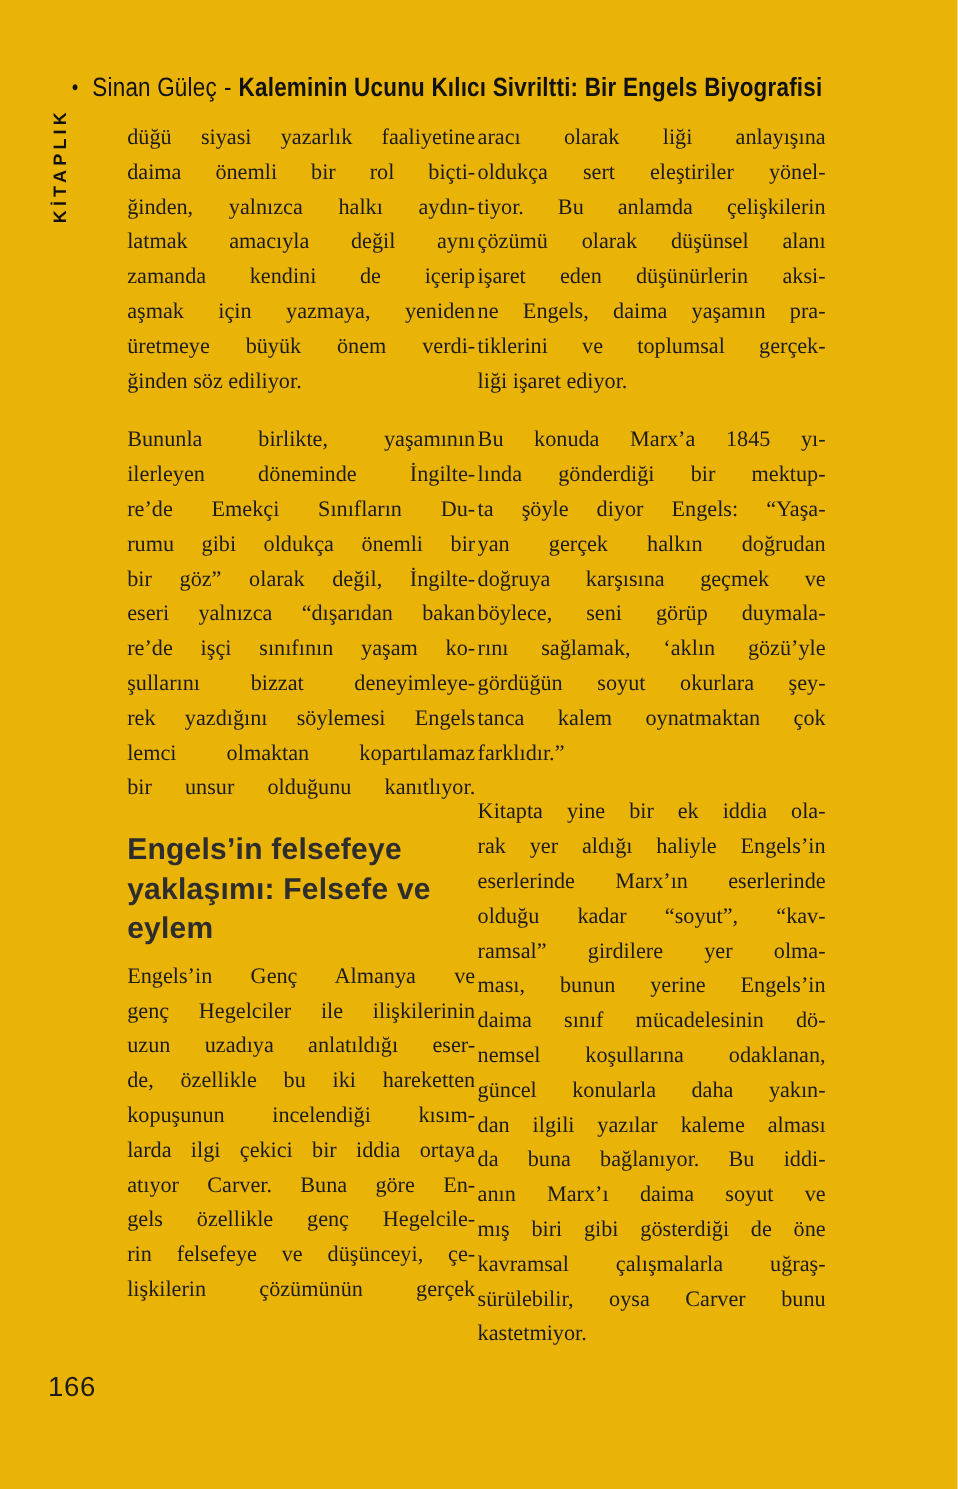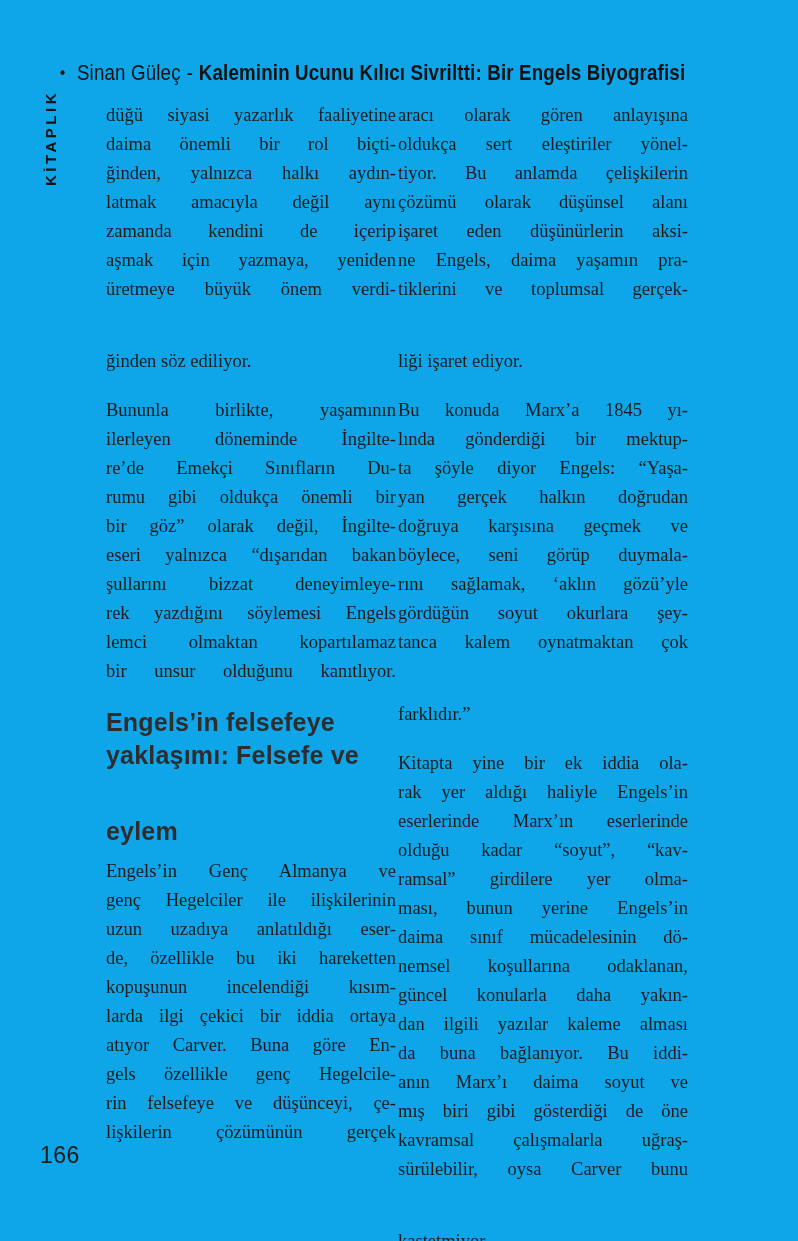--- a/index.html
+++ b/index.html
@@ -4,21 +4,21 @@
 <style>
   html, body {
     margin: 0;
     padding: 0;
     background: #ffffff;
   }
   .page {
     position: relative;
     width: 798px;
     height: 1241px;
-    background: #0ea5e9;
+    background: #eab308;
     overflow: hidden;
     font-family: "Liberation Serif", serif;
   }
   .page-header {
     position: absolute;
     left: 60px;
     top: 60px;
     white-space: nowrap;
     font-family: "Liberation Sans", sans-serif;
     font-size: 22px;
@@ -92,21 +92,20 @@
   .heading .line {
     font-size: inherit;
     line-height: inherit;
     color: inherit;
     font-family: inherit;
     text-align: left;
     text-align-last: left;
   }
   .line.no-just {
     text-align-last: left;
-    margin-top: 43px;
   }
   .pagenum {
     position: absolute;
     left: 40px;
     top: 1142px;
     font-family: "Liberation Sans", sans-serif;
     font-weight: 400;
     font-size: 23px;
     letter-spacing: 0.5px;
     color: #1c1c1c;
@@ -135,20 +134,21 @@
           <div class="line">üretmeye büyük önem verdi-</div>
           <div class="line no-just">ğinden söz ediliyor.</div>
         </div>
         <div class="block paragraph">
           <div class="line">Bununla birlikte, yaşamının</div>
           <div class="line">ilerleyen döneminde İngilte-</div>
           <div class="line">re’de Emekçi Sınıfların Du-</div>
           <div class="line">rumu gibi oldukça önemli bir</div>
           <div class="line">bir göz” olarak değil, İngilte-</div>
           <div class="line">eseri yalnızca “dışarıdan bakan</div>
+          <div class="line">re’de işçi sınıfının yaşam ko-</div>
           <div class="line">şullarını bizzat deneyimleye-</div>
           <div class="line">rek yazdığını söylemesi Engels</div>
           <div class="line">lemci olmaktan kopartılamaz</div>
           <div class="line">bir unsur olduğunu kanıtlıyor.</div>
         </div>
         <div class="block heading">
           <div class="line">Engels’in felsefeye</div>
           <div class="line">yaklaşımı: Felsefe ve</div>
           <div class="line no-just">eylem</div>
         </div>
@@ -160,21 +160,21 @@
           <div class="line">kopuşunun incelendiği kısım-</div>
           <div class="line">larda ilgi çekici bir iddia ortaya</div>
           <div class="line">atıyor Carver. Buna göre En-</div>
           <div class="line">gels özellikle genç Hegelcile-</div>
           <div class="line">rin felsefeye ve düşünceyi, çe-</div>
           <div class="line">lişkilerin çözümünün gerçek</div>
         </div>
       </div>
     <div class="col" id="col-right">
         <div class="block paragraph">
-          <div class="line">aracı olarak gören anlayışına</div>
+          <div class="line">aracı olarak liği anlayışına</div>
           <div class="line">oldukça sert eleştiriler yönel-</div>
           <div class="line">tiyor. Bu anlamda çelişkilerin</div>
           <div class="line">çözümü olarak düşünsel alanı</div>
           <div class="line">işaret eden düşünürlerin aksi-</div>
           <div class="line">ne Engels, daima yaşamın pra-</div>
           <div class="line">tiklerini ve toplumsal gerçek-</div>
           <div class="line no-just">liği işaret ediyor.</div>
         </div>
         <div class="block paragraph">
           <div class="line">Bu konuda Marx’a 1845 yı-</div>

